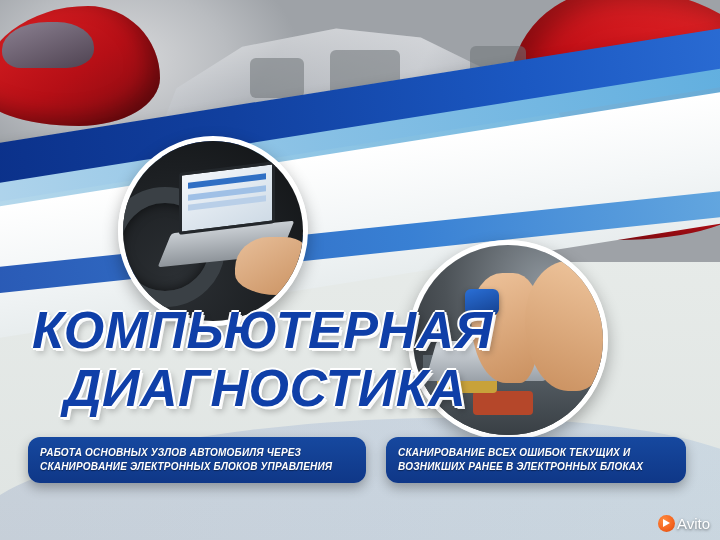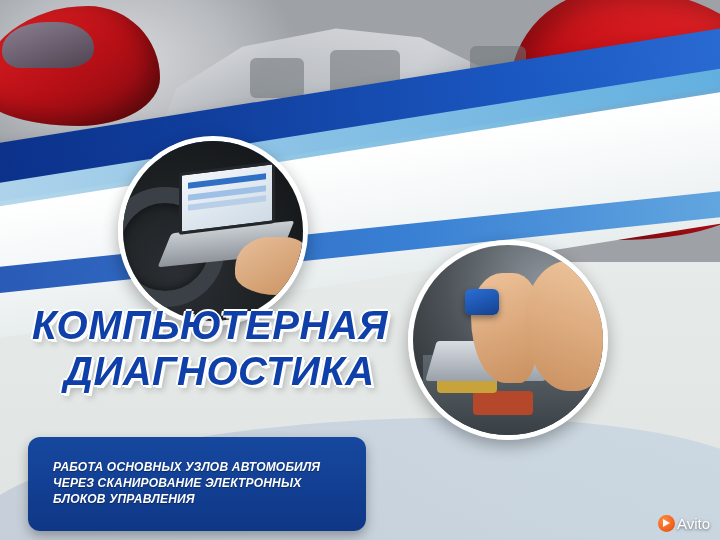--- a/index.html
+++ b/index.html
@@ -182,40 +182,40 @@
   
   .headline {
     position: absolute; left: 32px; top: 306px; width: 360px;
     font-style: italic; font-weight: 700;
     line-height: .96;
     letter-spacing: .5px;
   }
   .headline .l1, .headline .l2 {
     display: block;
     color: #0f3fa8;
-    font-size: 40px;
+    font-size: 52px;
     text-transform: uppercase;
     text-shadow:
       2px 0 0 #ffffff, -2px 0 0 #ffffff, 0 2px 0 #ffffff, 0 -2px 0 #ffffff,
       3px 3px 0 rgba(255,255,255,.9), 4px 5px 6px rgba(0,0,0,.25);
   }
   .headline .l2 { margin-top: 8px; margin-left: 32px; }
 
   
   .pill {
     position: absolute;
     background: linear-gradient(180deg, #16489f 0%, #0f3787 100%);
     border-radius: 12px;
     padding: 9px 12px 10px 12px;
     box-shadow: 0 5px 12px rgba(0,0,0,.3);
   }
   .pill p {
-    margin: 13px;
+    margin: 0;
     color: #ffffff;
-    font-size: 12px;
+    font-size: 10px;
     font-weight: 700;
     font-style: italic;
     text-transform: uppercase;
     line-height: 1.35;
     letter-spacing: .2px;
     text-shadow: 0 1px 1px rgba(0,0,0,.4);
   }
   .pill-left  { left: 28px;  top: 437px; width: 338px; }
   .pill-right { left: 386px; top: 437px; width: 300px; }
 
@@ -282,19 +282,22 @@
   </div>
 
   <div class="headline">
     <span class="l1">Компьютерная</span>
     <span class="l2">диагностика</span>
   </div>
 
   <div class="pill pill-left">
     <p>Работа основных узлов автомобиля через сканирование электронных блоков управления</p>
   </div>
+  <div class="pill pill-right">
+    <p>Сканирование всех ошибок текущих и возникших ранее в электронных блоках</p>
+  </div>
 
   <div class="watermark">
     <span class="wm-dot"></span>
     <span>Avito</span>
   </div>
 
 </div>
 
 </body></html>

